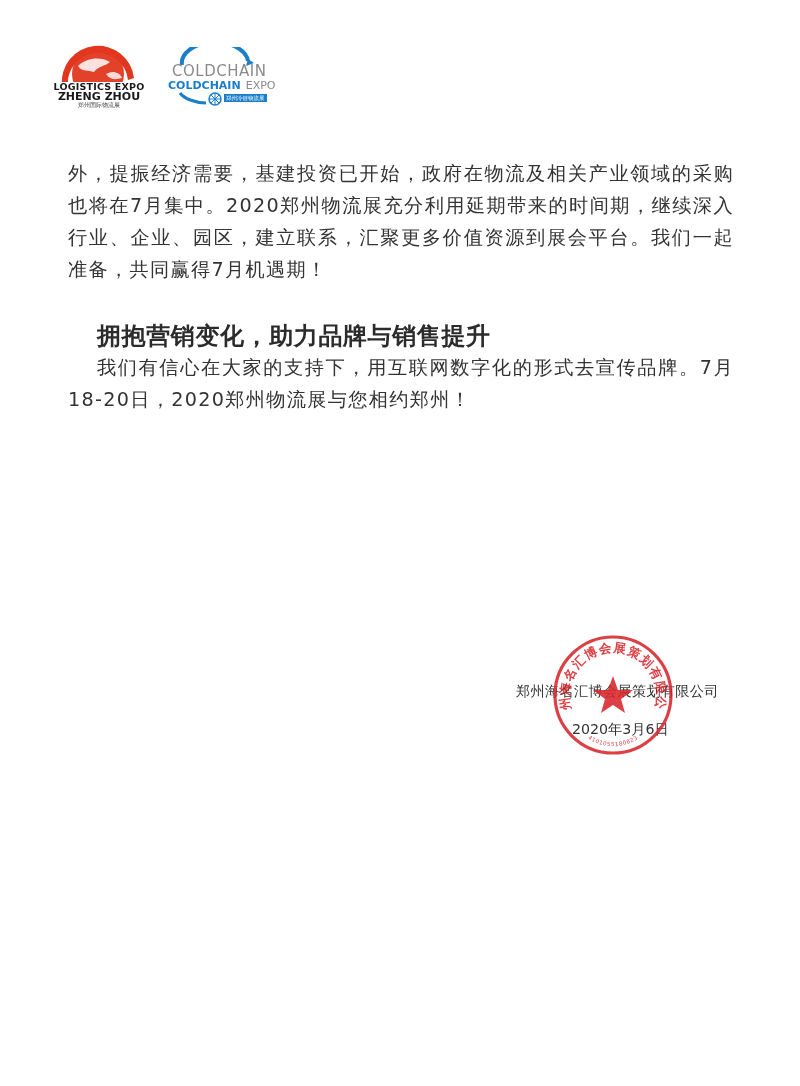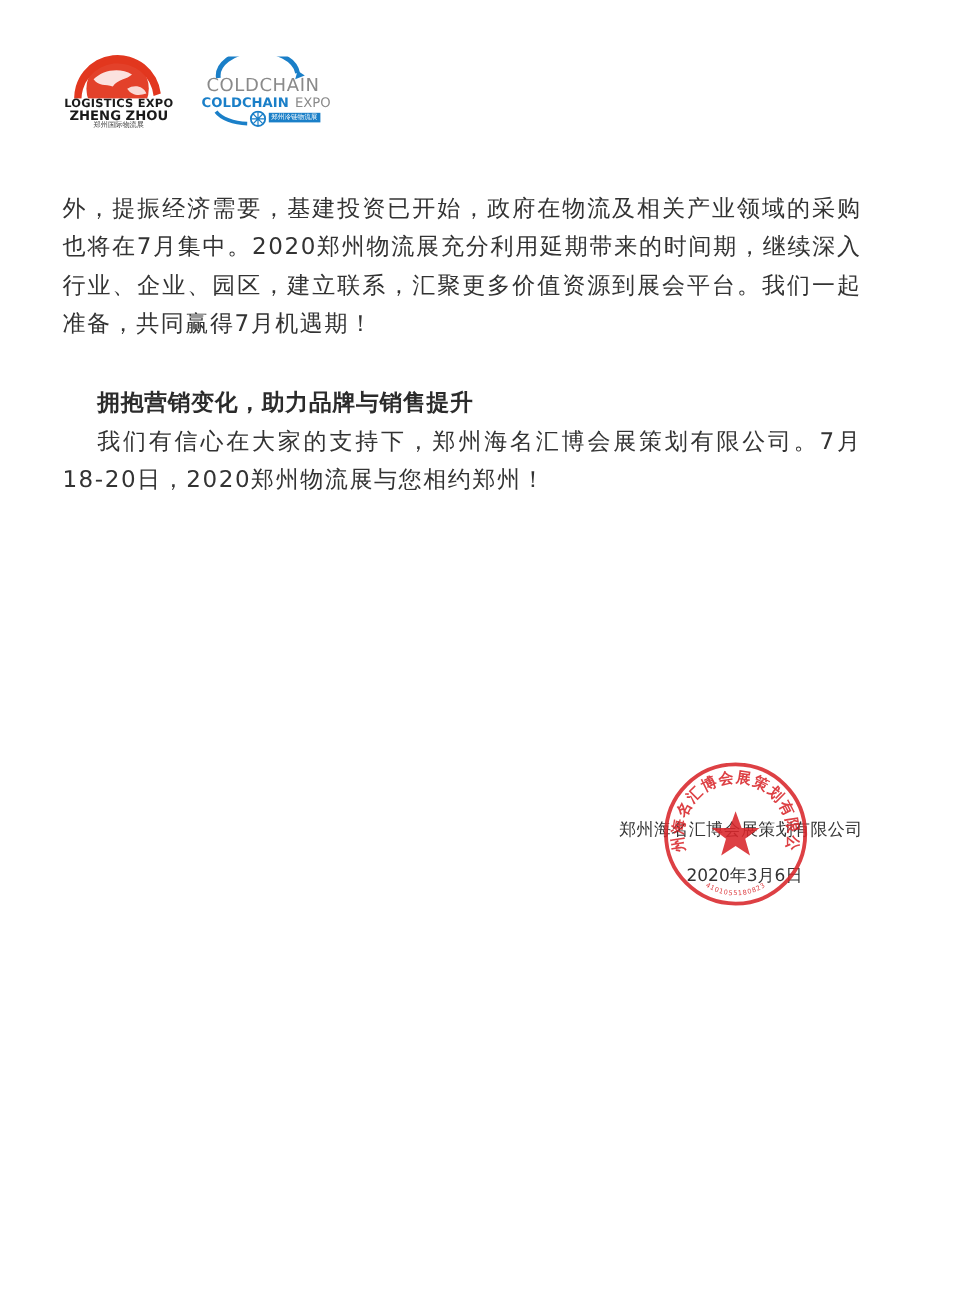--- a/index.html
+++ b/index.html
@@ -23,38 +23,38 @@
       display: flex;
       align-items: center;
       gap: 10px;
     }
     .logo { position: relative; }
     .logo-zz { width: 102px; height: 66px; }
     .logo-cc { width: 120px; height: 60px; }
 
     .letter {
       position: absolute;
-      left: 52px;
+      left: 68px;
       top: 158px;
       width: 666px;
     }
     .para {
       margin: 0;
       font-size: 19.2px;
       line-height: 32px;
       letter-spacing: 1.3px;
       text-align: justify;
       color: #333333;
     }
     .para.indent { text-indent: 29px; }
     .para.gap-after { margin-bottom: 34px; }
     .heading {
       margin: 0;
       padding-left: 29px;
-      font-size: 19px;
+      font-size: 24px;
       line-height: 32px;
       font-weight: bold;
       color: #2b2b2b;
       letter-spacing: 0.6px;
     }
 
     .signature {
       position: absolute;
       left: 500px;
       top: 680px;
@@ -127,21 +127,21 @@
         <span style="font-size:11px;color:#8a8a8a;">EXPO</span>
       </div>
     </div>
     <div style="position:absolute;left:64px;top:47px;font-size:5.5px;color:#fff;background:#1a7fc8;padding:0 2px;line-height:8px;white-space:nowrap;">郑州冷链物流展</div>
   </div>
 </div>
 
 <div class="letter">
   <p class="para gap-after">外，提振经济需要，基建投资已开始，政府在物流及相关产业领域的采购也将在7月集中。2020郑州物流展充分利用延期带来的时间期，继续深入行业、企业、园区，建立联系，汇聚更多价值资源到展会平台。我们一起准备，共同赢得7月机遇期！</p>
   <h2 class="heading">拥抱营销变化，助力品牌与销售提升</h2>
-  <p class="para indent">我们有信心在大家的支持下，郑州海名汇博会展策划有限公司。7月18-20日，2020郑州物流展与您相约郑州！</p>
+  <p class="para indent">我们有信心在大家的支持下，用互联网数字化的形式去宣传品牌。7月18-20日，2020郑州物流展与您相约郑州！</p>
 </div>
 
 <div class="signature">
   <div class="sig-company">郑州海名汇博会展策划有限公司</div>
   <div class="sig-date">2020年3月6日</div>
 </div>
 
 <svg class="stamp" viewBox="0 0 122 122">
   <defs>
     <path id="ringPath" d="M 20 78 A 44 44 0 1 1 102 78"></path>

